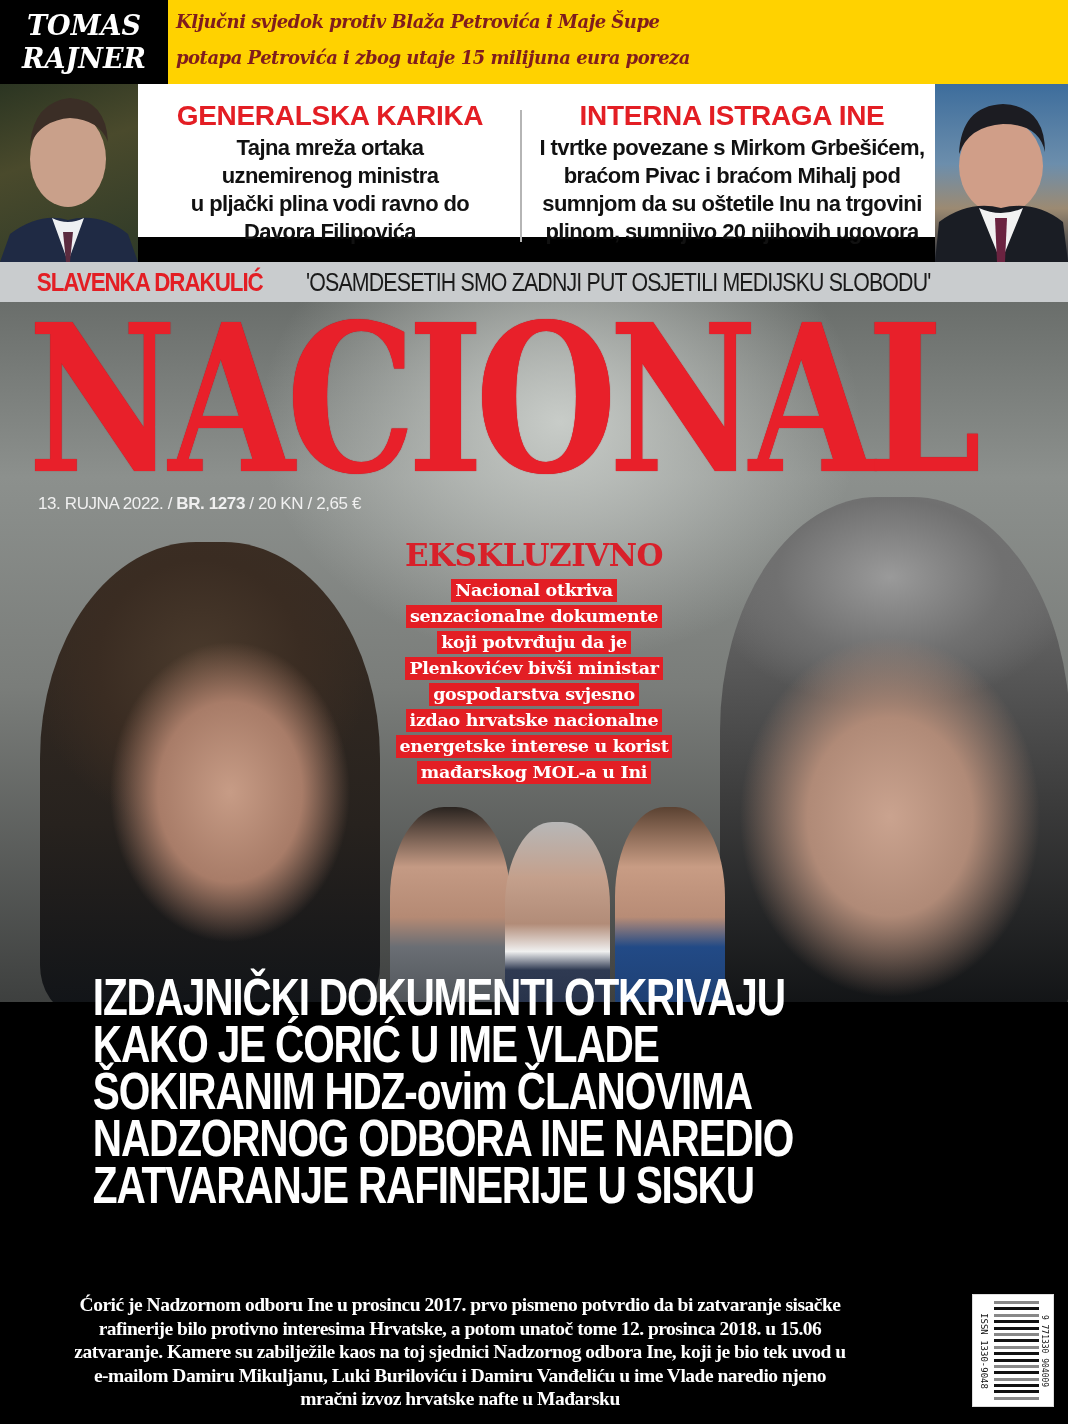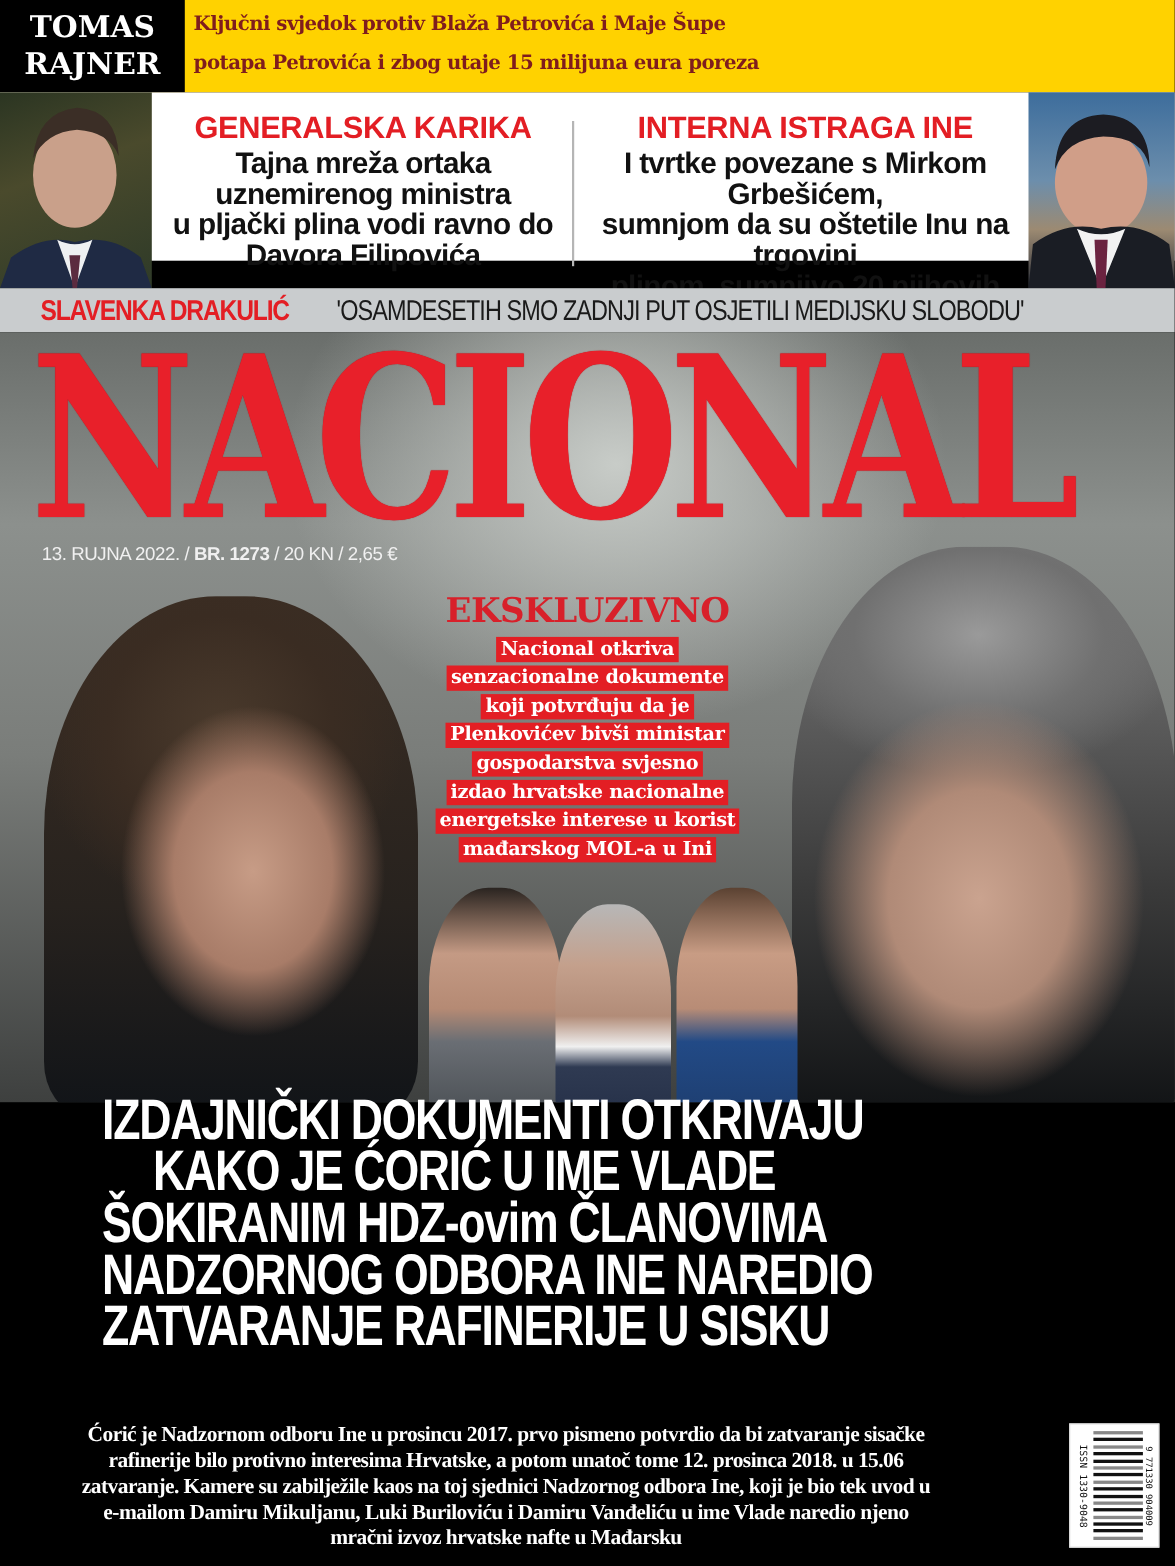--- a/index.html
+++ b/index.html
@@ -1,34 +1,34 @@
 <!DOCTYPE html>
 <html><head>
   <meta charset="utf-8">
   <style>
     * { margin: 0; padding: 0; box-sizing: border-box; }
     html, body { width: 1068px; height: 1424px; overflow: hidden; background: #000; }
     body { position: relative; font-family: "Liberation Sans", sans-serif; }
 
     
-    .top-bar { position: absolute; left: 0; top: 0; width: 1068px; height: 84px; background: #ffd200; display: flex; }
+    .top-bar { position: absolute; left: 0; top: 0; width: 1068px; height: 84px; background: #ffd200; display: flex; font-style: italic; }
     .author-box { width: 168px; height: 84px; background: #000; color: #fff; display: flex; flex-direction: column; justify-content: center; align-items: center; font-family: "DejaVu Serif", serif; font-weight: bold; font-size: 27px; line-height: 33px; letter-spacing: 0px; }
     .top-headline { flex: 1; padding: 4px 0 0 8px; font-family: "DejaVu Serif", serif; font-weight: bold; font-size: 18px; line-height: 36px; color: #7f1d1d; letter-spacing: -0.5px; white-space: nowrap; }
 
     
     .teaser-strip { position: absolute; left: 0; top: 84px; width: 1068px; height: 153px; background: #fff; }
     .thumb { position: absolute; top: 0; height: 178px; overflow: hidden; }
     .thumb-left { left: 0; width: 138px; background: linear-gradient(160deg, #2b3522 0%, #4a4a2c 40%, #2e3a28 100%); }
     .thumb-right { left: 935px; width: 133px; background: linear-gradient(180deg, #3d6d9c 0%, #6c8eac 45%, #9c8a72 70%, #2a2f3a 100%); }
 
     .teaser { position: absolute; top: 0; text-align: center; }
     .teaser-left { left: 145px; width: 370px; }
     .teaser-right { left: 530px; width: 404px; }
     .teaser-kicker { color: #e31e24; font-weight: bold; font-size: 28px; line-height: 32px; margin-top: 16px; letter-spacing: -0.3px; font-family: "Liberation Sans", sans-serif; }
-    .teaser-body { color: #111; font-weight: bold; font-size: 27px; line-height: 28px; font-family: "Liberation Sans Narrow", "Liberation Sans", sans-serif; letter-spacing: -0.6px; margin-top: 2px; }
+    .teaser-body { color: #111; font-weight: bold; font-size: 22px; line-height: 28px; font-family: "Liberation Sans Narrow", "Liberation Sans", sans-serif; letter-spacing: -0.6px; margin-top: 2px; }
     .teaser-divider { position: absolute; left: 520px; top: 26px; width: 2px; height: 132px; background: #b5b5b5; }
 
     
     .quote-bar { position: absolute; left: 0; top: 262px; width: 1068px; height: 40px; background: #c9ccce; display: flex; align-items: center; justify-content: space-between; white-space: nowrap; }
     .quote-name { color: #e31e24; font-weight: bold; font-size: 26px; letter-spacing: -1.2px; transform: scaleX(0.86); transform-origin: right center; display: inline-block; }
     .quote-text { color: #1a1a1a; font-size: 26px; letter-spacing: -1px; margin-left: 4px; transform: scaleX(0.82); transform-origin: left center; display: inline-block; }
 
     
     .photo-area { position: absolute; left: 0; top: 302px; width: 1068px; height: 700px; background:
         radial-gradient(ellipse 300px 240px at 560px 120px, #c8ccc8 0%, rgba(200,204,200,0) 100%),
@@ -52,21 +52,21 @@
     .issue-line { position: absolute; left: 38px; top: 494px; color: #f0f0f0; font-size: 17px; letter-spacing: -0.4px; white-space: nowrap; }
     .issue-line b { font-weight: bold; }
 
     
     .exclusive { position: absolute; left: 366px; top: 538px; width: 336px; text-align: center; }
     .exclusive-kicker { color: #d8202a; font-family: "DejaVu Serif", serif; font-weight: bold; font-size: 31px; line-height: 34px; letter-spacing: -0.5px; }
     .exclusive-lines { margin-top: 7px; }
     .exclusive-line { display: inline-block; background: #e31e24; color: #fff; font-family: "DejaVu Serif", serif; font-weight: bold; font-size: 17.5px; line-height: 23px; padding: 0 4px; margin-bottom: 3px; letter-spacing: -0.3px; white-space: nowrap; }
 
     
-    .headline { position: absolute; left: 0; top: 995px; width: 844px; text-align: center; }
+    .headline { position: absolute; left: 0; top: 974px; width: 844px; }
     .headline-line { color: #fff; font-weight: bold; font-size: 52px; line-height: 47px; letter-spacing: -1.5px; white-space: nowrap; display: block; transform: scaleX(0.78); transform-origin: center; font-family: "Liberation Sans", sans-serif; }
 
     
     .summary { position: absolute; left: 10px; top: 1293px; width: 900px; text-align: center; color: #fff; font-family: "Liberation Serif", serif; font-weight: bold; font-size: 19.5px; line-height: 23.5px; letter-spacing: -0.5px; }
     .summary-line { display: block; white-space: nowrap; text-align: center; }
 
     
     .barcode { position: absolute; left: 972px; top: 1294px; width: 82px; height: 113px; background: #fff; border: 1px solid #ddd; padding: 6px 4px; display: flex; }
     .barcode-text-col { width: 14px; position: relative; }
     .barcode-text { position: absolute; left: 50%; top: 50%; transform: translate(-50%,-50%) rotate(90deg); font-family: "DejaVu Sans Mono", monospace; font-size: 9px; white-space: nowrap; color: #111; }
@@ -110,20 +110,21 @@
       <div>Davora Filipovića</div>
     </div>
   </div>
 
   <div class="teaser-divider"></div>
 
   <div class="teaser teaser-right">
     <div class="teaser-kicker">INTERNA ISTRAGA INE</div>
     <div class="teaser-body">
       <div>I tvrtke povezane s Mirkom Grbešićem,</div>
+      <div>braćom Pivac i braćom Mihalj pod</div>
       <div>sumnjom da su oštetile Inu na trgovini</div>
       <div>plinom, sumnjivo 20 njihovih ugovora</div>
     </div>
   </div>
 
   <div class="thumb thumb-right">
     <svg width="133" height="178" viewBox="0 0 133 178">
       <ellipse cx="66" cy="82" rx="42" ry="48" fill="#d09e88"></ellipse>
       <path d="M24 70 Q26 22 68 20 Q110 22 110 68 Q104 40 68 40 Q34 42 24 70Z" fill="#1c1c22"></path>
       <path d="M0 178 L4 138 Q34 116 66 124 Q100 116 128 138 L133 178Z" fill="#1a1d24"></path>

